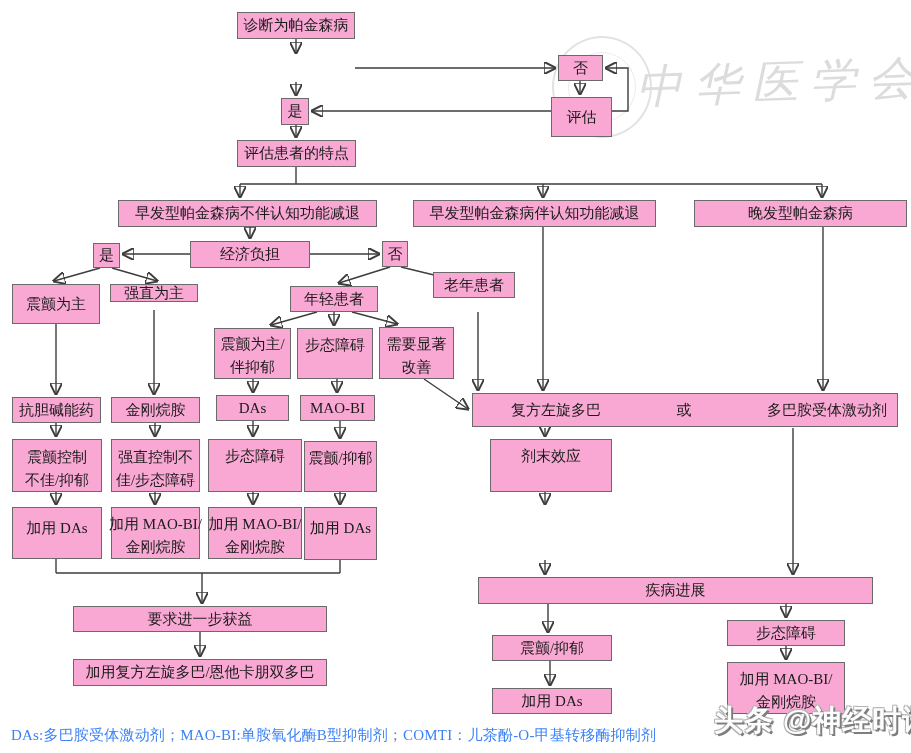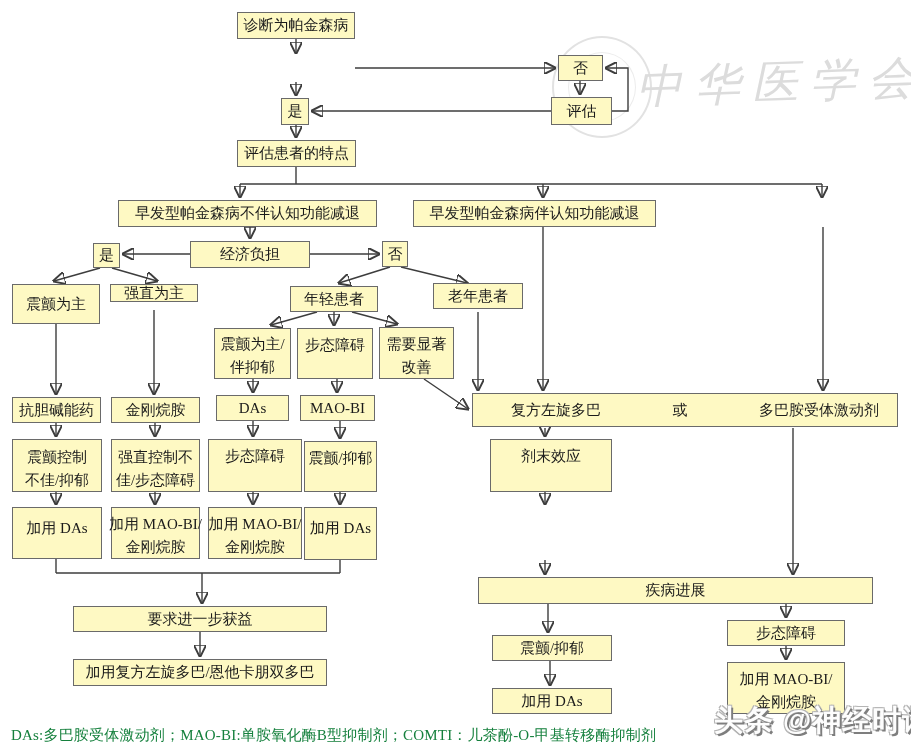--- a/index.html
+++ b/index.html
@@ -2,43 +2,43 @@
 <html><head>
 <meta charset="utf-8">
 <style>
   html,body{margin:0;padding:0;background:#fff;}
   #stage{
     position:relative;width:911px;height:753px;background:#ffffff;overflow:hidden;
     font-family:"Liberation Serif","DejaVu Serif",serif;
   }
   .node{
     position:absolute;box-sizing:border-box;
-    border:1.5px solid #6a6a6a;background:#fef9c3;
+    border:1.5px solid #6a6a6a;background:#f9a8d4;
     color:#1b1b1b;font-size:15px;line-height:1.5;
     display:flex;align-items:center;justify-content:center;
     text-align:center;white-space:nowrap;z-index:2;
   }
   .node.col{flex-direction:column;justify-content:flex-end;padding-top:3px;}
   .node.topalign{align-items:flex-start;padding-top:5px;}
-  .node.wide3{justify-content:space-between;padding:0 18px 0 38px;}
+  .node.wide3{justify-content:space-between;padding:0 10px 0 38px;}
   svg.wires{position:absolute;left:0;top:0;z-index:1;}
   svg.wires path{stroke:#3d3d3d;stroke-width:1.4;fill:none;}
   #seal{
     position:absolute;left:552px;top:36px;width:96px;height:98px;border:2px solid #e2e2e2;
     border-radius:50%;z-index:0;
   }
   #seal:before{content:"";position:absolute;left:14px;top:14px;right:14px;bottom:14px;
     border:1px solid #ececec;border-radius:50%;}
   #logo-wm{
     position:absolute;left:636px;top:52px;width:275px;z-index:0;
     font-size:46px;color:#dcdcdc;letter-spacing:12px;font-style:italic;
     transform:rotate(-2deg);white-space:nowrap;
   }
   #footnote{
-    position:absolute;left:11px;top:726px;font-size:15px;color:#15803d;
+    position:absolute;left:11px;top:726px;font-size:15px;color:#3b82f6;
     letter-spacing:.2px;white-space:nowrap;z-index:2;
   }
   #credit-wm{
     position:absolute;left:714px;top:701px;z-index:6;
     font-family:"Liberation Sans","DejaVu Sans",sans-serif;
     font-size:29px;font-weight:bold;letter-spacing:1px;color:#fdfdfd;white-space:nowrap;
     text-shadow:2px 2px 0 #7e7e7e,-1px -1px 0 #b5b5b5,1px -1px 0 #b5b5b5,-1px 1px 0 #b5b5b5,1px 1px 0 #8c8c8c;
   }
 </style>
 </head>
@@ -103,35 +103,36 @@
     <path d="M545 560 V574" marker-end="url(#ah)"></path>
     <path d="M793 428 V574" marker-end="url(#ah)"></path>
     <path d="M548 604 V632" marker-end="url(#ah)"></path>
     <path d="M786 604 V617" marker-end="url(#ah)"></path>
     <path d="M550 661 V685" marker-end="url(#ah)"></path>
     <path d="M786 646 V659" marker-end="url(#ah)"></path>
   </svg>
 
   <div class="node" style="left:237px;top:12px;width:118px;height:27px">诊断为帕金森病</div>
   <div class="node" style="left:558px;top:55px;width:45px;height:26px">否</div>
-  <div class="node" style="left:551px;top:97px;width:61px;height:28px">评估</div>
+  <div class="node" style="left:551px;top:97px;width:61px;height:40px">评估</div>
   <div class="node" style="left:281px;top:98px;width:28px;height:27px">是</div>
   <div class="node" style="left:237px;top:140px;width:119px;height:27px">评估患者的特点</div>
 
   <div class="node" style="left:413px;top:200px;width:243px;height:27px">早发型帕金森病伴认知功能减退</div>
   <div class="node" style="left:118px;top:200px;width:259px;height:27px">早发型帕金森病不伴认知功能减退</div>
+  <div class="node" style="left:694px;top:200px;width:213px;height:27px">晚发型帕金森病</div>
 
   <div class="node" style="left:190px;top:241px;width:120px;height:27px">经济负担</div>
   <div class="node" style="left:93px;top:243px;width:27px;height:25px">是</div>
   <div class="node" style="left:382px;top:241px;width:26px;height:26px">否</div>
 
   <div class="node" style="left:12px;top:284px;width:88px;height:40px">震颤为主</div>
   <div class="node" style="left:110px;top:284px;width:88px;height:18px">强直为主</div>
   <div class="node" style="left:290px;top:286px;width:88px;height:26px">年轻患者</div>
-  <div class="node" style="left:433px;top:283px;width:90px;height:26px">老年患者</div>
+  <div class="node" style="left:433px;top:272px;width:82px;height:26px">老年患者</div>
 
   <div class="node col" style="left:214px;top:328px;width:77px;height:51px">
     <span>震颤为主/</span>
     <span>伴抑郁</span>
   </div>
   <div class="node topalign" style="left:297px;top:328px;width:76px;height:51px">步态障碍</div>
   <div class="node col" style="left:379px;top:327px;width:75px;height:52px">
     <span>需要显著</span>
     <span>改善</span>
   </div>

